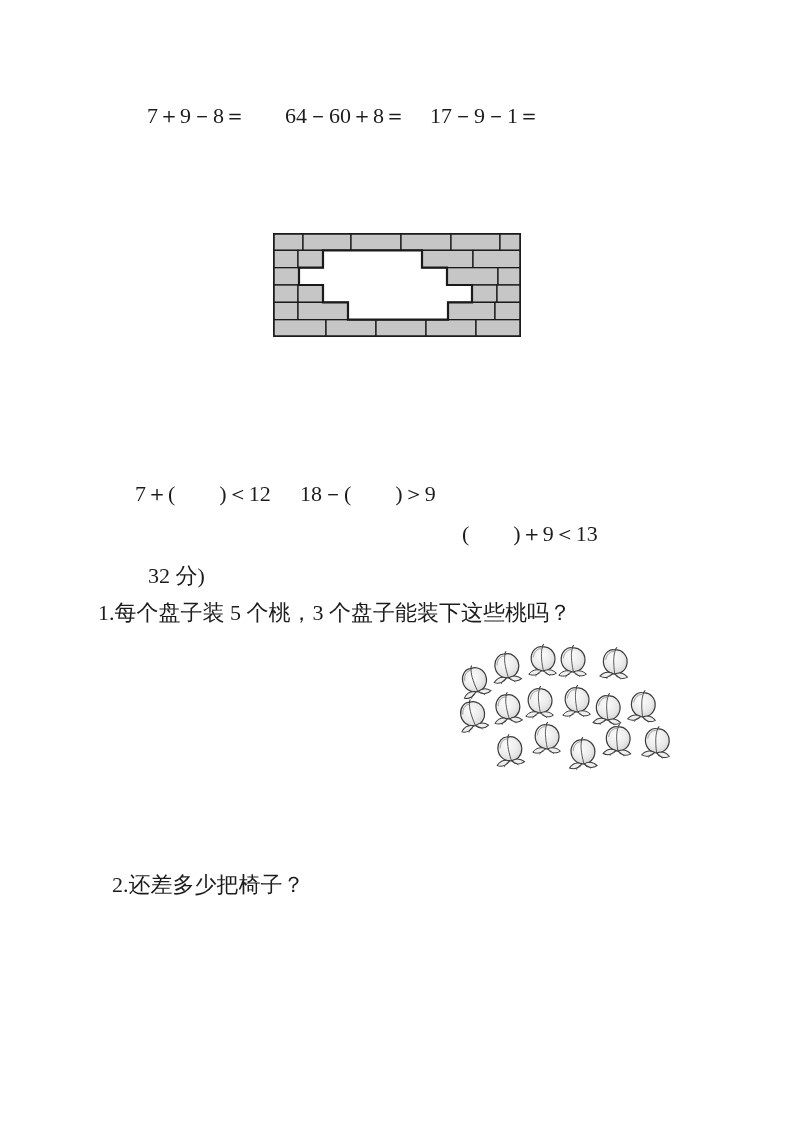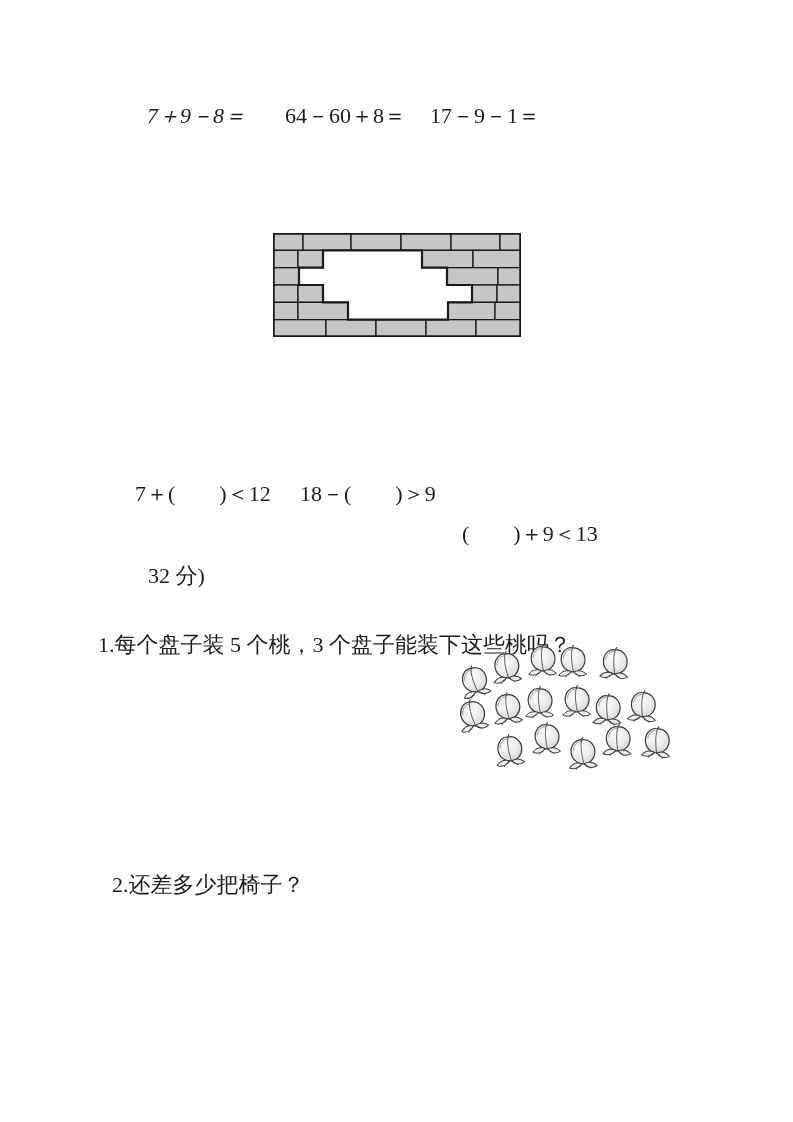--- a/index.html
+++ b/index.html
@@ -23,21 +23,21 @@
     margin:0 3px 0 4px;
   }
   .fig{position:absolute;}
   svg{display:block;}
 </style>
 </head>
 <body>
 
 <div class="page">
 
-  <div class="line" style="left:147px;top:103px;font-style:italic;">7＋9－8＝</div>
+  <div class="line" style="left:147px;top:103px;">7＋9－8＝</div>
   <div class="line" style="left:285px;top:103px;">64－60＋8＝</div>
   <div class="line" style="left:430px;top:103px;">17－9－1＝</div>
 
 
 
   <div class="fig" style="left:273px;top:233px;">
     <svg id="wall-svg" width="248" height="104" viewBox="0 0 248 104">
         <rect x="0" y="0" width="30" height="17.33" fill="#c5c6c5" stroke="#1a1a1a" stroke-width="1.3"></rect>
         <rect x="30" y="0" width="48" height="17.33" fill="#c5c6c5" stroke="#1a1a1a" stroke-width="1.3"></rect>
         <rect x="78" y="0" width="50" height="17.33" fill="#c5c6c5" stroke="#1a1a1a" stroke-width="1.3"></rect>
@@ -69,21 +69,21 @@
       </svg>
   </div>
 
 
   <div class="line" style="left:135px;top:481px;">7＋(　　)＜12</div>
   <div class="line" style="left:300px;top:481px;">18－(　　)＞9</div>
   <div class="line" style="left:462px;top:481px;margin-top:40px;">(　　)＋9＜13</div>
 
   <div class="line" style="left:148px;top:563px;">32 分)</div>
 
-  <div class="line" style="left:98px;top:600px;margin-top:32px;">1.每个盘子装 5 个桃，3 个盘子能装下这些桃吗？</div>
+  <div class="line" style="left:98px;top:600px;">1.每个盘子装 5 个桃，3 个盘子能装下这些桃吗？</div>
 
   <div class="fig" style="left:450px;top:633px;">
     <svg id="peaches-svg" width="235" height="150" viewBox="450 633 235 150">
       <defs>
         <radialGradient id="peachGrad" cx="42%" cy="36%" r="72%">
           <stop offset="0%" stop-color="#fcfcfc"></stop>
           <stop offset="55%" stop-color="#ececec"></stop>
           <stop offset="100%" stop-color="#d2d2d2"></stop>
         </radialGradient>
         <symbol id="peach-symbol" viewBox="0 0 32 36">

